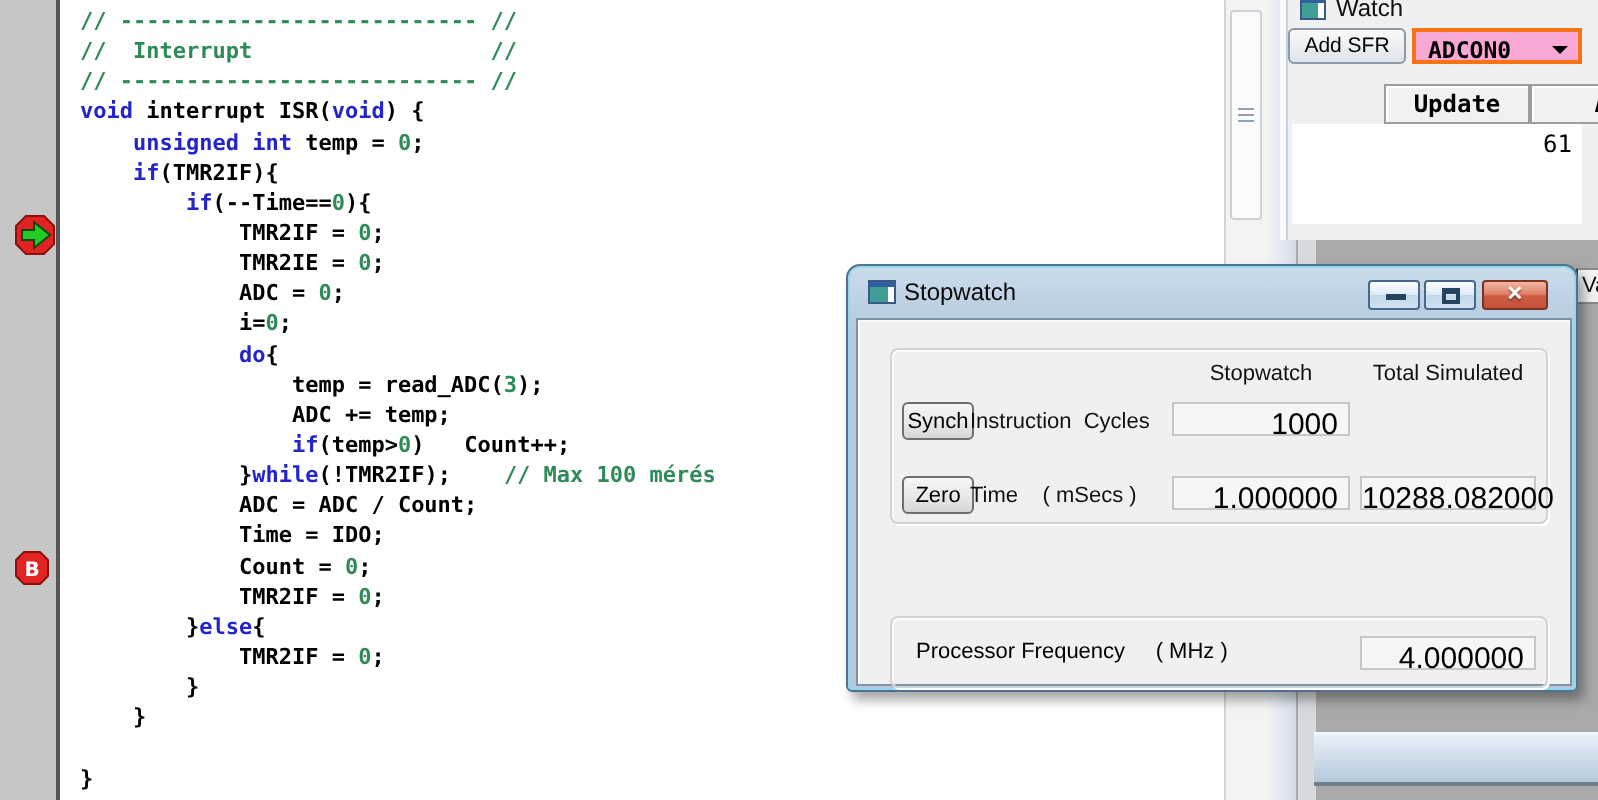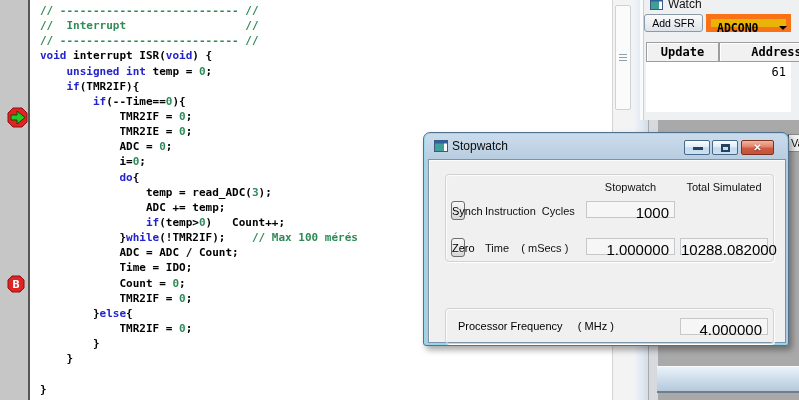--- a/index.html
+++ b/index.html
@@ -64,36 +64,36 @@
   .watch-title svg { position:absolute; left:0; top:1px; }
   .watch-title span { position:absolute; left:18px; top:0; font-size:12px; color:#111; white-space:nowrap; }
   .btn-addsfr {
     position:absolute; left:4px; top:14px; width:59px; height:18px;
     border:1px solid #8a9aa8; border-radius:3px; font-size:10.5px;
     background:linear-gradient(#fafafa,#e9edf1 60%,#dde3e9);
     font-family:"Liberation Sans",sans-serif;
   }
   .sfr-combo {
     position:absolute; left:66px; top:14px; width:85px; height:18px;
-    background:#eab308; border:5px solid #f97316;
+    background:#f9a8d4; border:2px solid #f97316;
   }
   .sfr-combo .val {
     position:absolute; left:6px; top:2px;
     font-family:"DejaVu Sans Mono",monospace; font-weight:bold; font-size:11.5px;
   }
   .combo-arrow {
     position:absolute; left:68px; top:7px; width:0; height:0;
     border-left:4px solid transparent; border-right:4px solid transparent;
     border-top:4px solid #000;
   }
   .watch-hdr-cell {
     position:absolute; top:42px; height:20px; background:#f1f1f1;
     border:1px solid #9d9d9d; box-shadow:inset 1px 1px 0 #ffffff;
     font-family:"DejaVu Sans Mono",monospace; font-weight:bold; font-size:12px;
-    text-align:center; line-height:18px; overflow:hidden;
+    text-align:center; line-height:18px; overflow:hidden;margin-left:46px;
   }
   .wh-update { left:6px; width:73px; }
   .wh-address { left:79px; width:115px; }
   .watch-rows { position:absolute; left:6px; top:62px; width:145px; height:50px; background:#ffffff; }
   .watch-val {
     position:absolute; left:88px; top:3px; width:52px; text-align:right;
     font-family:"DejaVu Sans Mono",monospace; font-weight:normal; font-size:12px;
   }
   .va-cell {
     position:absolute; left:788px; top:134px; width:30px; height:18px; z-index:5;
@@ -132,21 +132,21 @@
   .group {
     position:absolute; border:1px solid #d2d2d2; border-radius:4px;
     box-shadow:1px 1px 0 #ffffff, inset 1px 1px 0 #fcfcfc;
   }
   .group1 { left:16px; top:14px; width:329px; height:88px; }
   .group2 { left:16px; top:108px; width:329px; height:36px;margin-top:40px; }
   .sw-colhdr { position:absolute; top:6px; font-size:11px; color:#111; text-align:center; white-space:pre; }
   .hdr1 { left:140px; width:89px; }
   .hdr2 { left:230px; width:96px; }
   .sw-btn {
-    position:absolute; left:5px; width:14px; height:19px;
+    position:absolute; left:5px; width:36px; height:19px;
     border:1px solid #6f6f6f; border-radius:3px; font-size:11px;
     background:linear-gradient(#f6f6f6,#e9e9e9 55%,#d6d6d6);
     font-family:"Liberation Sans",sans-serif; padding:0;
   }
   .sw-label { position:absolute; left:39px; font-size:11px; color:#111; white-space:pre; }
   .sw-field {
     position:absolute; height:17px; background:#f6f6f6; border:1px solid #c4c8cb;
     font-size:15px; text-align:right; padding:2px 5px 0 0; color:#000;
   }
   .f-col1 { left:140px; width:89px; }

